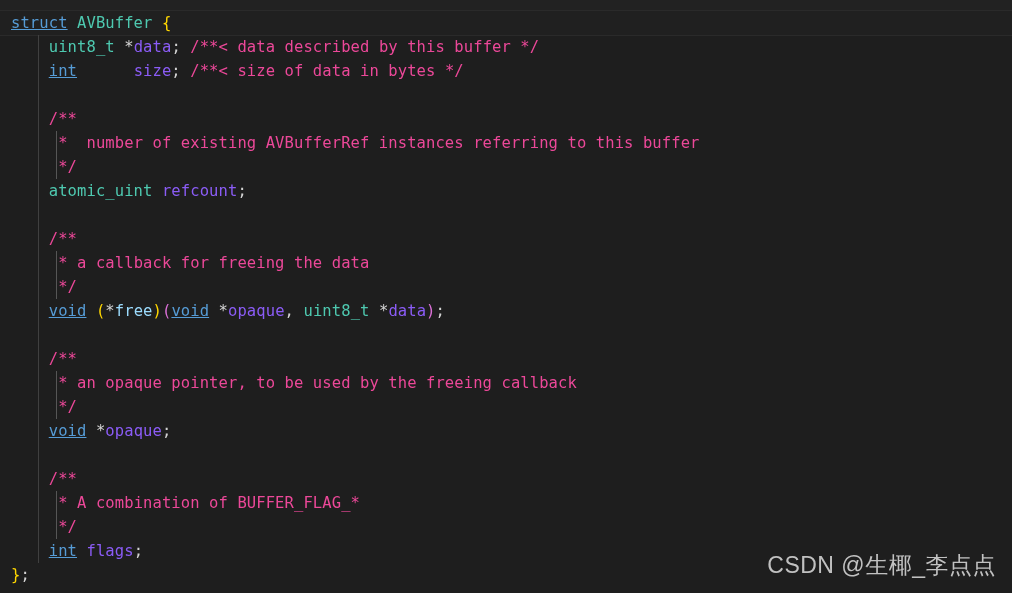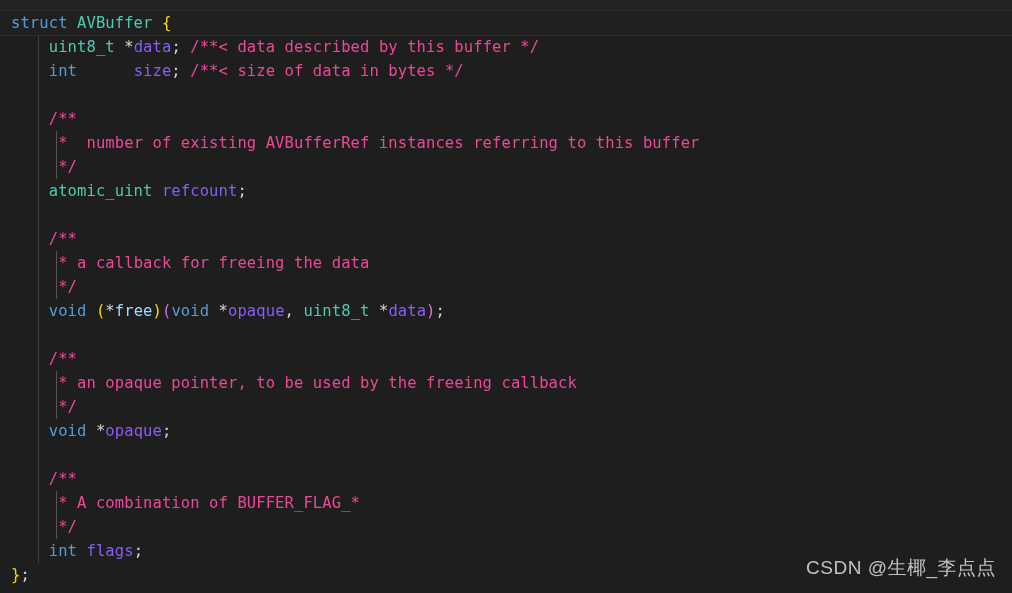--- a/index.html
+++ b/index.html
@@ -76,37 +76,37 @@
   }
   .guide.level1 {
     left: 38px;
   }
   .guide.comment {
     left: 56px;
     background: #565656;
   }
 
   
-  .kw       { color: #569cd6; }  
+  .kw       { color: #569cd6; text-decoration: underline; }  
   .type     { color: #4ec9b0; }  
   .var      { color: #8b5cf6; }  
   .fn       { color: #9cdcfe; margin-top: 25px; }  
   .cmt      { color: #ec4899; }  
   .brace1   { color: #ffd700; }  
   .brace2   { color: #da70d6; }  
   .punct    { color: #d4d4d4; }  
 
   
   .watermark {
     position: absolute;
     right: 16px;
     bottom: 12px;
     color: #cfcfcf;
     font-family: "Liberation Sans", "DejaVu Sans", sans-serif;
-    font-size: 19px;
+    font-size: 23px;
     letter-spacing: 0.5px;
     opacity: 0.92;
     user-select: none;
     margin-left: 36px;
   }
 </style>
 </head>
 <body>
 
 <div id="editor">

